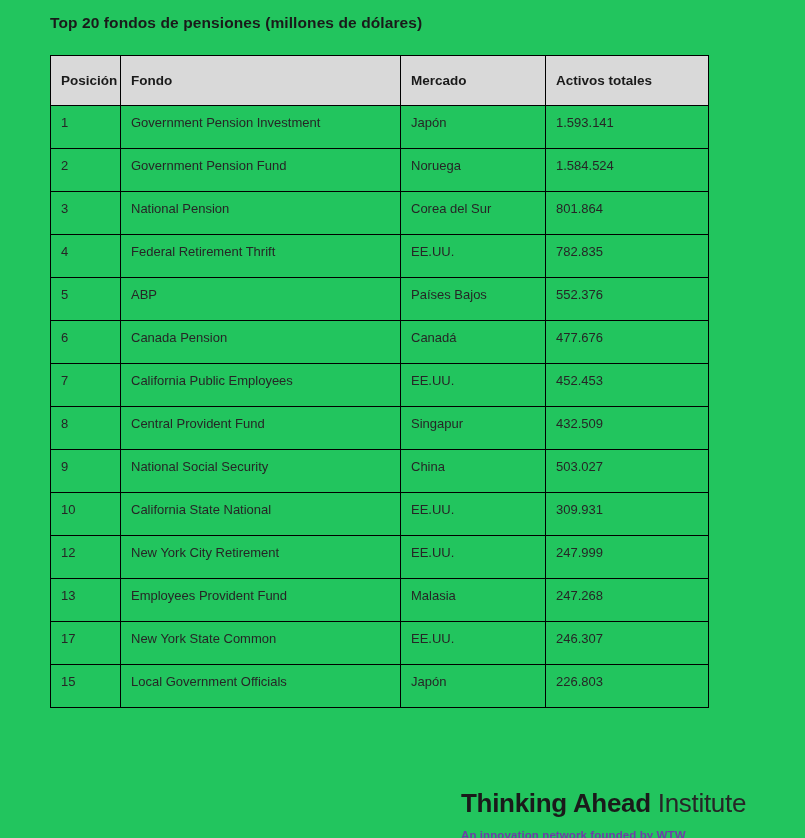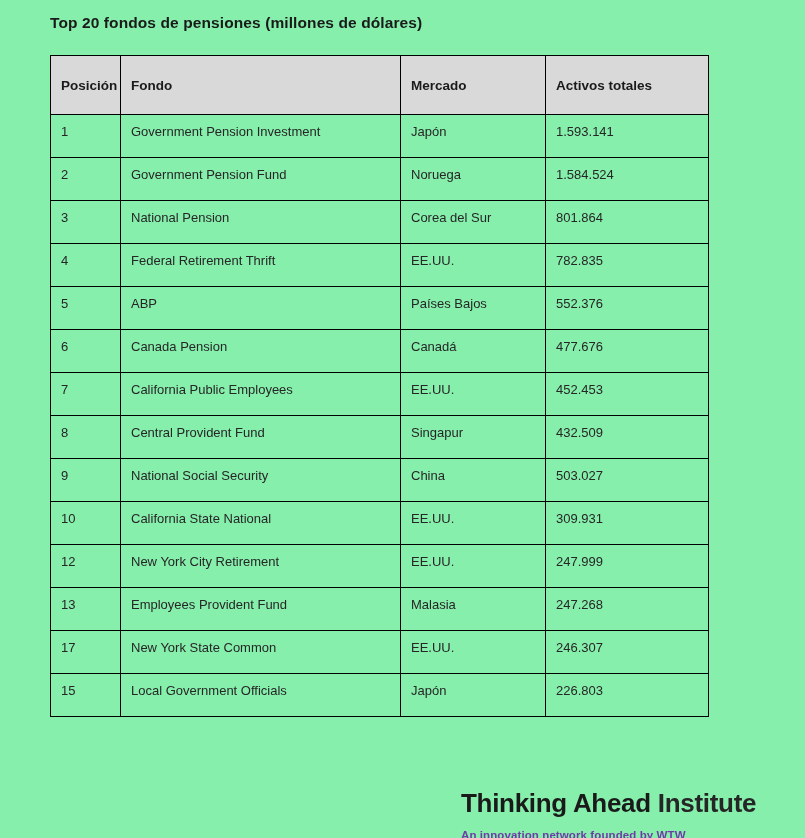--- a/index.html
+++ b/index.html
@@ -6,21 +6,21 @@
   html, body {
     width: 805px;
     background: #ffffff;
     font-family: "Liberation Sans", sans-serif;
     color: #1f1f1f;
   }
   .page {
     position: relative;
     width: 805px;
     height: 838px;
-    background: #86efac;
+    background: #22c55e;
     overflow: hidden;
   }
   .page-title {
     position: absolute;
     left: 50px;
     top: 14px;
     font-size: 15.5px;
     font-weight: bold;
     color: #1a1a1a;
     letter-spacing: 0.1px;
@@ -39,21 +39,21 @@
   table.funds-table col.c-market { width: 145px; }
   table.funds-table col.c-assets { width: 163px; }
   table.funds-table th, table.funds-table td {
     border: 1px solid #000000;
     text-align: left;
     padding-left: 10px;
     padding-right: 6px;
   }
   table.funds-table th {
     background: #d9d9d9;
-    height: 59px;
+    height: 50px;
     font-weight: bold;
     font-size: 13.5px;
     vertical-align: middle;
     color: #1a1a1a;
   }
   table.funds-table td {
     height: 43px;
     vertical-align: top;
     padding-top: 9px;
     color: #262626;
@@ -63,21 +63,21 @@
     left: 461px;
     top: 788px;
     white-space: nowrap;
   }
   .logo-line {
     font-size: 26px;
     letter-spacing: -0.3px;
     color: #1a1a1a;
   }
   .logo-primary { font-weight: bold; }
-  .logo-secondary { font-weight: bold; color: #262626; }
+  .logo-secondary { font-weight: normal; color: #262626; }
   .logo-tagline {
     margin-top: 10px;
     font-size: 11.5px;
     font-weight: bold;
     color: #6f3ba8;
     letter-spacing: 0.1px;
   }
 </style>
 </head>
 <body>

